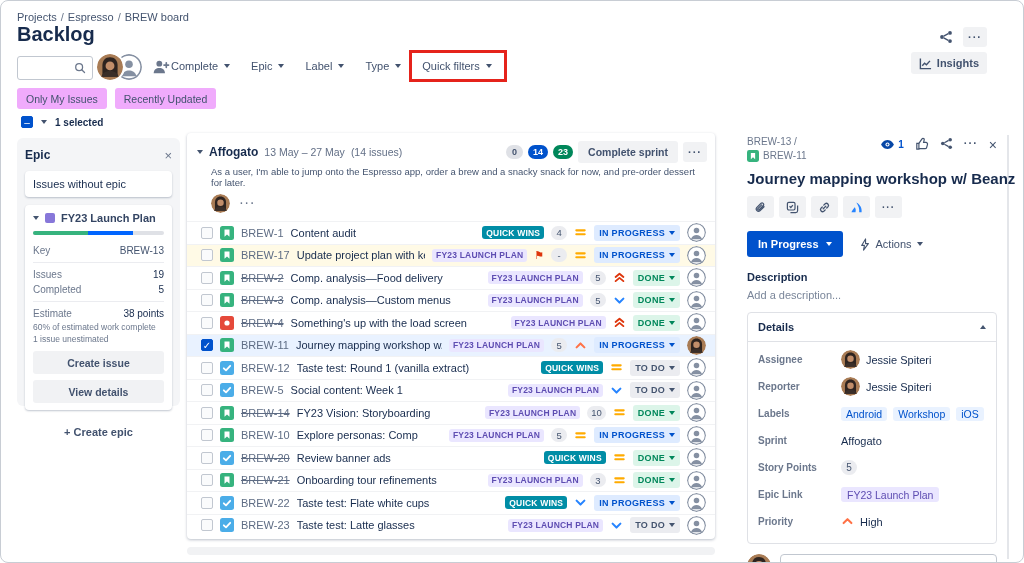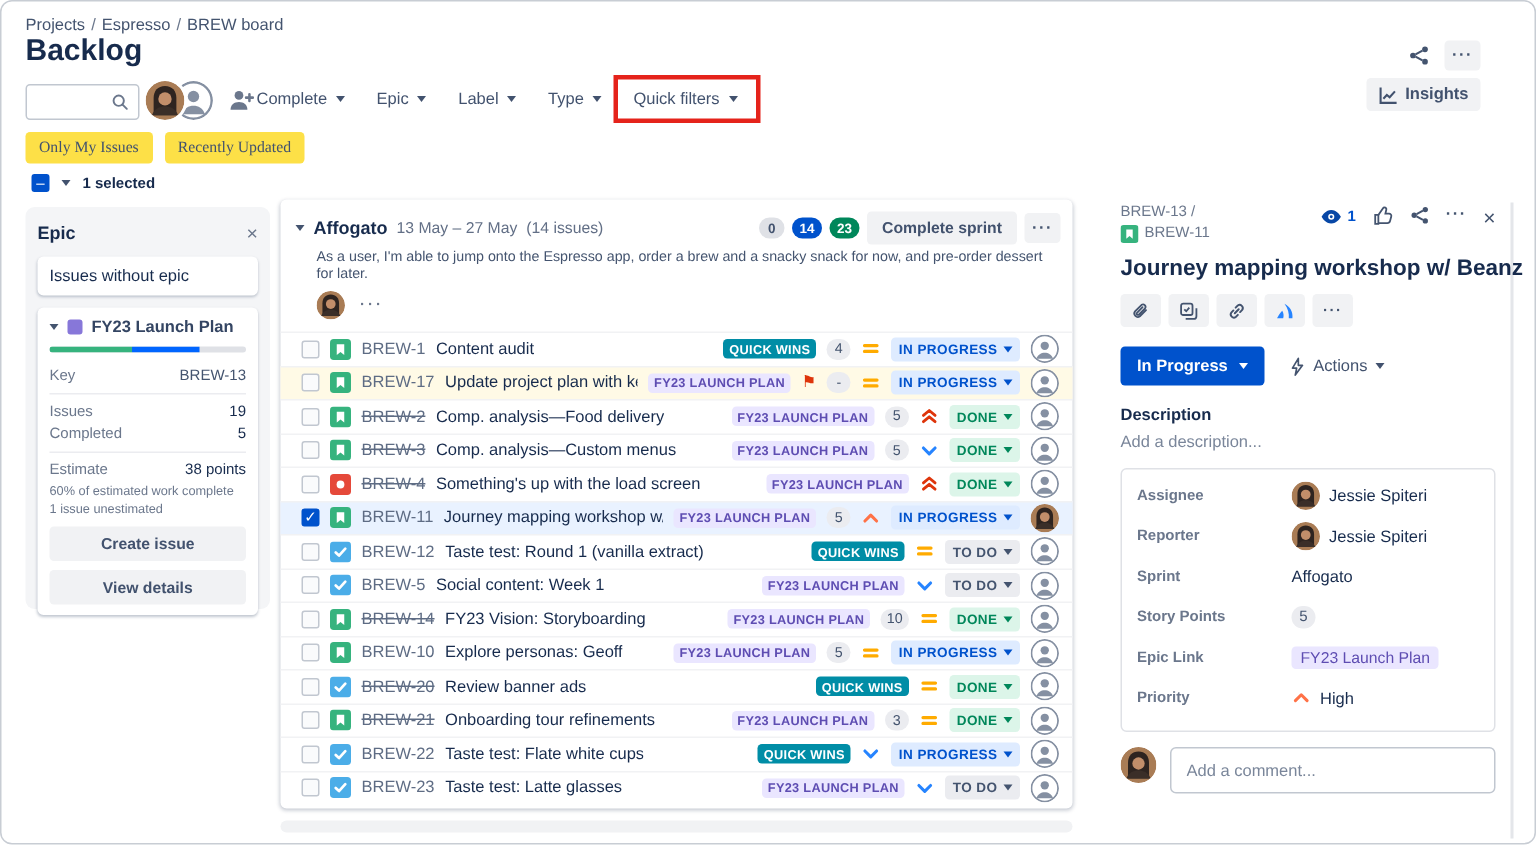--- a/index.html
+++ b/index.html
@@ -22,21 +22,21 @@
   .av { width:26px; height:26px; border-radius:50%; overflow:hidden; display:inline-block; flex:none; }
   .av.ring { box-shadow:0 0 0 2px #fff; }
   .av svg { display:block; width:100%; height:100%; }
   .add-person { margin-left:10px; background:none; border:none; cursor:pointer; display:flex; }
   .filter-dd { position:absolute; left:168px; top:59px; display:flex; gap:17px; }
   .dd-item { display:flex; align-items:center; gap:6px; font-size:11px; font-weight:500; color:#42526E; cursor:pointer; position:relative; padding:0 2px; }
   .cd { display:inline-block; width:0; height:0; border-left:3.5px solid transparent; border-right:3.5px solid transparent; border-top:4.5px solid currentColor; }
   .cu { display:inline-block; width:0; height:0; border-left:3.5px solid transparent; border-right:3.5px solid transparent; border-bottom:4.5px solid currentColor; }
   .red-box { position:absolute; inset:-10px -13px -10px -11px; border:3px solid #E5231B; pointer-events:none; }
   .quick-row { position:absolute; left:16px; top:87px; display:flex; gap:8px; }
-  .pill-btn { height:21px; padding:0 9px; background:#fde047; border:none; border-radius:3px; font-size:10.5px; font-weight:500; color:#42526E; cursor:pointer; font-family:Liberation Serif, serif;text-align:right; }
+  .pill-btn { height:21px; padding:0 9px; background:#f0abfc; border:none; border-radius:3px; font-size:10.5px; font-weight:500; color:#42526E; cursor:pointer; font-family:Liberation Sans, sans-serif;text-align:right; }
   .bulk-bar { position:absolute; left:20px; top:115px; display:flex; align-items:center; gap:8px; }
   .chk { width:12px; height:12px; border-radius:2px; border:1px solid #C1C7D0; background:#FAFBFC; display:inline-flex; align-items:center; justify-content:center; flex:none; font-size:10px; color:#fff; cursor:pointer; }
   .chk.on { background:#0052CC; border-color:#0052CC; }
   .bulk-label { font-size:10px; font-weight:bold; color:#172B4D; }
 
   
   .epic-panel { position:absolute; left:16px; top:137px; width:163px; height:268px; background:#F4F5F7; border-radius:6px; padding:8px 8px 0; }
   .ep-head { display:flex; justify-content:space-between; align-items:center; height:18px; margin-bottom:7px; }
   .ep-title { font-size:12px; font-weight:600; color:#172B4D; }
   .x-btn { background:none; border:none; font-size:13px; color:#6B778C; cursor:pointer; line-height:1; }
@@ -108,21 +108,21 @@
   .st-btn { height:26px; padding:0 11px; background:#0052CC; color:#fff; border:none; border-radius:3px; font-size:11px; font-weight:600; display:flex; align-items:center; gap:7px; cursor:pointer; font-family:inherit; }
   .actions { display:flex; align-items:center; gap:5px; font-size:11px; color:#42526E; cursor:pointer; background:none; border:none; font-family:inherit; }
   .d-label { font-size:11px; font-weight:bold; color:#172B4D; margin-top:14px; }
   .d-placeholder { font-size:11px; color:#7A869A; margin-top:6px; }
   .details-card { margin-top:11px; border:1px solid #DFE1E6; border-radius:4px; background:#fff; }
   .dc-head { display:flex; justify-content:space-between; align-items:center; padding:8px 10px; border-bottom:1px solid #DFE1E6; cursor:pointer; }
   .dc-title { font-size:11px; font-weight:bold; color:#172B4D; }
   .dc-body { padding:4px 10px 8px; }
   .f-row { display:flex; align-items:center; min-height:27px; }
   .f-label { width:83px; flex:none; font-size:10px; font-weight:600; color:#6B778C; }
-  .f-val { font-size:11px; color:#172B4D; display:flex; align-items:center; gap:6px;margin-left:20px; }
+  .f-val { font-size:11px; color:#172B4D; display:flex; align-items:center; gap:6px; }
   .lbl-chip { color:#0052CC; background:#E9F2FF; border-radius:3px; padding:1px 5px; font-size:10.5px; cursor:pointer; }
   .ep-chip { background:#EAE6FF; color:#5E4DB2; border-radius:3px; padding:1.5px 6px; font-size:10.5px; cursor:pointer; }
   .sp-pill { min-width:16px; height:15px; border-radius:8px; background:#EBECF0; color:#44546F; font-size:10px; display:inline-flex; align-items:center; justify-content:center; padding:0 5px; }
   .comment-row { display:flex; align-items:flex-start; gap:9px; margin-top:10px; }
   .comment-input { flex:1; height:31px; border:1px solid #C1C7D0; border-radius:4px; padding:0 10px; font-size:11px; font-family:inherit; color:#172B4D; }
   .comment-input::placeholder { color:#7A869A; }
 </style>
 </head>
 <body>
 
@@ -254,20 +254,21 @@
       <div class="hr"></div>
       <div class="kv dark">
           <span>Estimate</span>
           <span class="v">38 points</span>
         </div>
       <div class="note">60% of estimated work complete</div>
       <div class="note">1 issue unestimated</div>
       <button class="sub-btn">Create issue</button>
       <button class="sub-btn">View details</button>
     </div>
+    <button class="create-epic">+ Create epic</button>
   </div>
 
   <div class="main-card">
     <div class="sprint-head">
       <i class="cd" style="color:#44546F;"></i>
       <span class="sp-name">Affogato</span>
       <span class="sp-dates">13 May – 27 May</span>
       <span class="sp-count">(14 issues)</span>
       <span class="sp-right">
         <span class="badge b-gray">0</span>
@@ -580,21 +581,21 @@
   </div>
         <div class="issue-row">
     <span class="chk"></span>
     <span class="type-ic">
             <svg viewBox="0 0 14 14" width="14" height="14">
               <rect width="14" height="14" rx="2.5" fill="#36B37E"></rect>
               <path d="M4.5 3.5h5v7.2L7 8.6 4.5 10.7z" fill="#fff"></path>
             </svg>
           </span>
     <span class="ikey">BREW-10</span>
-    <span class="ititle">Explore personas: Geoff</span>
+    <span class="ititle">Explore personas: Comp</span>
     <span class="r-cluster">
       <span class="chip chip-lp">FY23 LAUNCH PLAN</span>
 
       <span class="est">5</span>
       <span class="pri">
               <svg viewBox="0 0 14 14" width="13" height="13">
                 <path d="M2.5 4.7h9M2.5 8.9h9" stroke="#FFAB00" stroke-width="2.3" stroke-linecap="round"></path>
               </svg>
             </span>
       <span class="status st-prog">
@@ -841,20 +842,24 @@
           </span>
         <span>Actions</span>
         <i class="cd"></i>
       </button>
     </div>
 
     <div class="d-label">Description</div>
     <div class="d-placeholder">Add a description...</div>
 
     <div class="details-card">
+      <div class="dc-head">
+        <span class="dc-title">Details</span>
+        <i class="cu" style="color:#44546F;"></i>
+      </div>
       <div class="dc-body">
         <div class="f-row">
             <span class="f-label">Assignee</span>
           <span class="f-val">
               <span class="row-av">
                 <svg viewBox="0 0 24 24">
                   <circle cx="12" cy="12" r="12" fill="#A97C55"></circle>
                   <path d="M12 3c-4.4 0-7 3-7 7.5V21h14V10.5C19 6 16.4 3 12 3z" fill="#2E2420"></path>
                   <circle cx="12" cy="11" r="4.1" fill="#C28E6A"></circle>
                   <path d="M4 21c1.2-3.8 4.5-5.3 8-5.3s6.8 1.5 8 5.3z" fill="#3A2E28"></path>
@@ -871,20 +876,28 @@
                   <circle cx="12" cy="12" r="12" fill="#A97C55"></circle>
                   <path d="M12 3c-4.4 0-7 3-7 7.5V21h14V10.5C19 6 16.4 3 12 3z" fill="#2E2420"></path>
                   <circle cx="12" cy="11" r="4.1" fill="#C28E6A"></circle>
                   <path d="M4 21c1.2-3.8 4.5-5.3 8-5.3s6.8 1.5 8 5.3z" fill="#3A2E28"></path>
                 </svg>
               </span>
               <span>Jessie Spiteri</span>
             </span>
           </div>
         <div class="f-row">
+            <span class="f-label">Labels</span>
+          <span class="f-val">
+            <a class="lbl-chip">Android</a>
+            <a class="lbl-chip">Workshop</a>
+            <a class="lbl-chip">iOS</a>
+          </span>
+          </div>
+        <div class="f-row">
             <span class="f-label">Sprint</span>
           <span class="f-val">Affogato</span>
           </div>
         <div class="f-row">
             <span class="f-label">Story Points</span>
           <span class="f-val">
               <span class="sp-pill">5</span>
             </span>
           </div>
         <div class="f-row">

